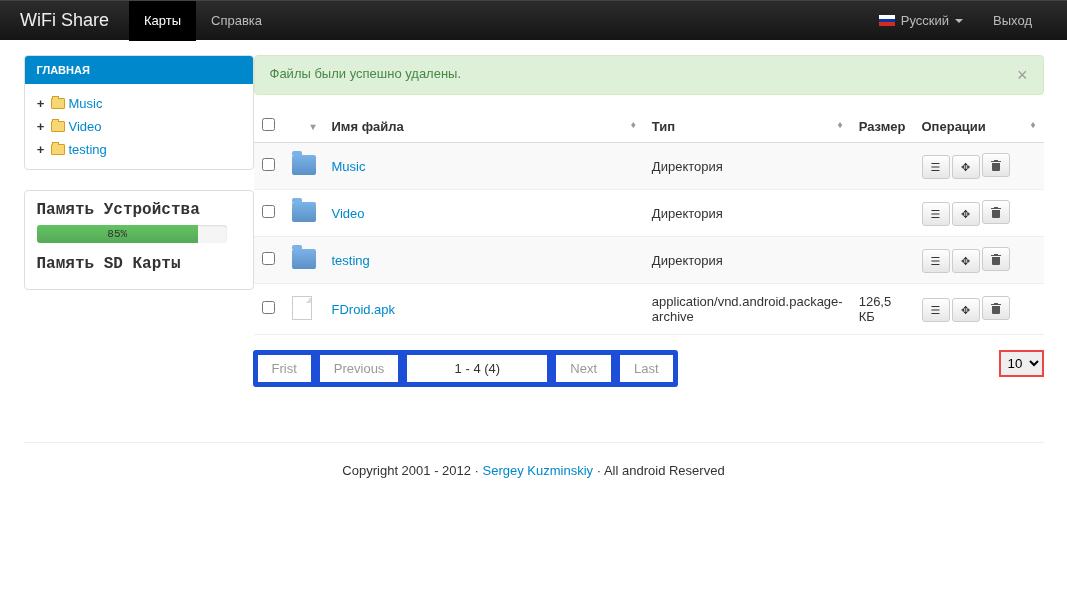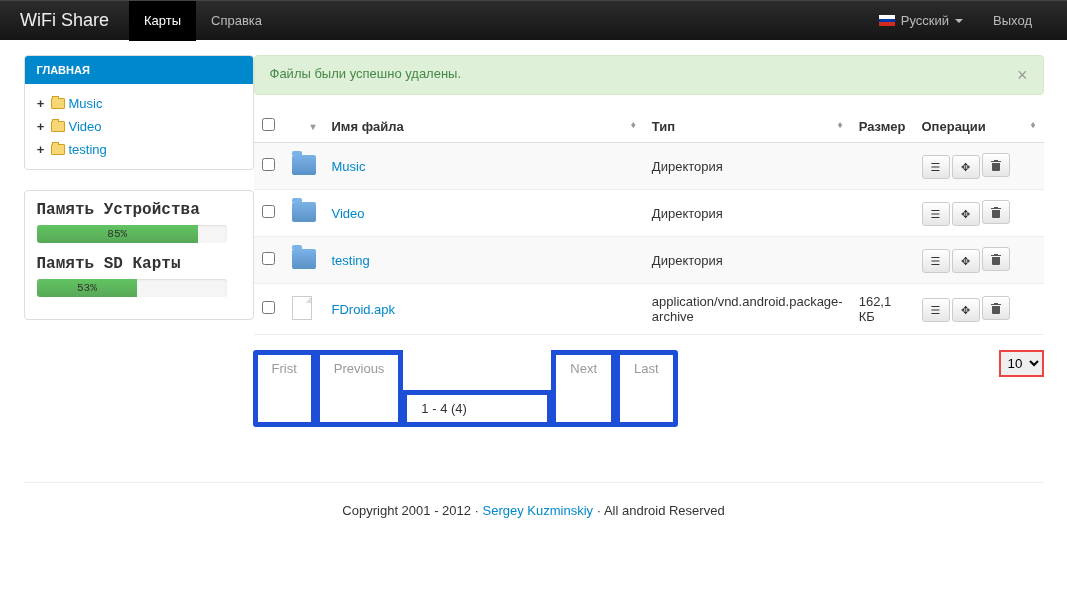--- a/index.html
+++ b/index.html
@@ -41,21 +41,21 @@
 .sort { float: right; color: #999; font-size: 10px; }
 .dir-icon { width: 24px; height: 20px; background: linear-gradient(#7bb3e8, #5a92c7); border-radius: 2px; display: inline-block; position: relative; }
 .dir-icon::before { content: ''; position: absolute; top: -4px; left: 0; width: 10px; height: 4px; background: #7bb3e8; border-radius: 2px 2px 0 0; }
 .file-icon { width: 20px; height: 24px; background: #fff; border: 1px solid #ccc; display: inline-block; position: relative; }
 .file-icon::before { content: ''; position: absolute; top: 0; right: 0; width: 6px; height: 6px; background: linear-gradient(135deg, transparent 50%, #ddd 50%); }
 .file-link { color: #08c; cursor: pointer; }
 .op-btn { width: 28px; height: 24px; border: 1px solid #ccc; border-radius: 3px; background: linear-gradient(#fff, #e6e6e6); display: inline-flex; align-items: center; justify-content: center; cursor: pointer; margin-right: 2px; font-size: 11px; }
 .pagination { display: flex; margin-top: 15px; }
 .pag-btn { padding: 6px 14px; border: 5px solid #1d4ed8; margin-left: -1px; color: #999; cursor: pointer; background: #fff; }
 .pag-btn:first-child { border-radius: 3px 0 0 3px; }
-.pag-btn.info { flex: 0 0 150px; text-align: left; color: #333; margin-top: 40px; }
+.pag-btn.info { flex: 0 0 150px; text-align: center; color: #333; }
 .pag-btn.last { border-radius: 0 3px 3px 0; }
 .page-size { margin-left: auto; }
 .page-size select { padding: 3px; border: 2px solid #ef4444; }
 .footer { border-top: 1px solid #eee; margin: 40px auto 0; width: 1020px; padding: 20px 0; text-align: center; color: #333; }
 .footer a { color: #08c; text-decoration: none; }
 .checkbox { width: 13px; height: 13px; }
 </style>
 </head>
 <body>
 
@@ -94,23 +94,20 @@
           </div>
         </div>
     </div>
     <div class="panel">
       <div class="storage-panel">
         <div class="storage-title">Память Устройства</div>
         <div class="progress">
           <div class="progress-bar" id="dev-bar" style="width: 85%;">85%</div>
         </div>
         <div class="storage-title">Память SD Карты</div>
-        <div class="progress">
-          <div class="progress-bar" id="sd-bar" style="width: 53%;">53%</div>
-        </div>
       </div>
     </div>
   </div>
 
   <div class="main">
 
     <div class="alert">
       <span>Файлы были успешно удалены.</span>
       <span class="close">×</span>
     </div>
@@ -163,21 +160,21 @@
                 <svg width="10" height="11" viewBox="0 0 10 11">
                   <path d="M1 3h8v7a1 1 0 0 1-1 1H2a1 1 0 0 1-1-1zM0 1h10v1H0zM3 0h4v1H3z" fill="#555"></path>
                 </svg>
               </span></td>
           </tr>
           <tr>
             <td><input type="checkbox" class="checkbox" style=""></td>
             <td><span class="file-icon"></span></td>
             <td><span class="file-link">FDroid.apk</span></td>
             <td>application/vnd.android.package-archive</td>
-            <td>162,1 КБ</td>
+            <td>126,5 КБ</td>
             <td><span class="op-btn">☰</span><span class="op-btn">✥</span><span class="op-btn">
                 <svg width="10" height="11" viewBox="0 0 10 11">
                   <path d="M1 3h8v7a1 1 0 0 1-1 1H2a1 1 0 0 1-1-1zM0 1h10v1H0zM3 0h4v1H3z" fill="#555"></path>
                 </svg>
               </span></td>
           </tr>
         </tbody>
     </table>
 
     <div class="pagination">

